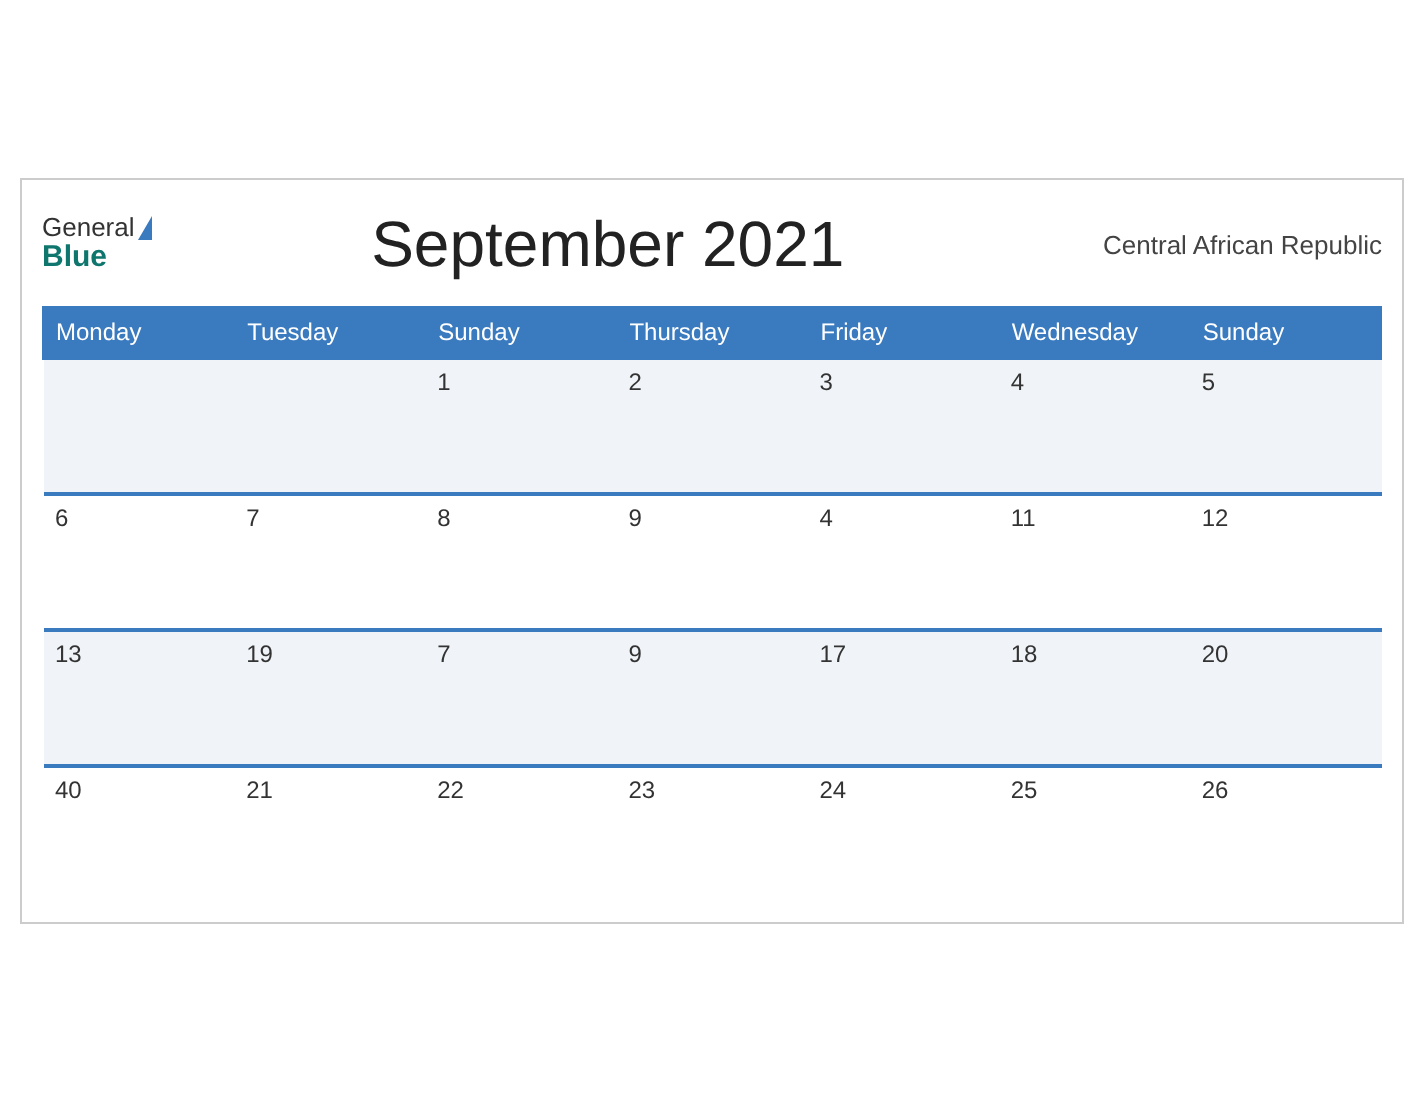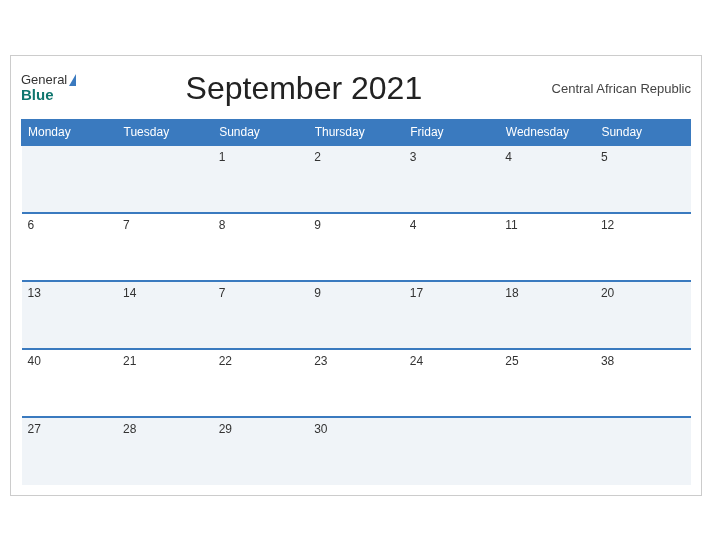--- a/index.html
+++ b/index.html
@@ -144,40 +144,31 @@
           <td><span class="day-num">6</span></td>
           <td><span class="day-num">7</span></td>
           <td><span class="day-num">8</span></td>
           <td><span class="day-num">9</span></td>
           <td><span class="day-num">4</span></td>
           <td><span class="day-num">11</span></td>
           <td><span class="day-num">12</span></td>
         </tr>
         <tr>
           <td><span class="day-num">13</span></td>
-          <td><span class="day-num">14</span></td>
+          <td><span class="day-num">19</span></td>
           <td><span class="day-num">7</span></td>
           <td><span class="day-num">9</span></td>
           <td><span class="day-num">17</span></td>
           <td><span class="day-num">18</span></td>
           <td><span class="day-num">20</span></td>
         </tr>
         <tr>
           <td><span class="day-num">40</span></td>
           <td><span class="day-num">21</span></td>
           <td><span class="day-num">22</span></td>
           <td><span class="day-num">23</span></td>
           <td><span class="day-num">24</span></td>
           <td><span class="day-num">25</span></td>
-          <td><span class="day-num">38</span></td>
-        </tr>
-        <tr>
-          <td><span class="day-num">27</span></td>
-          <td><span class="day-num">28</span></td>
-          <td><span class="day-num">29</span></td>
-          <td><span class="day-num">30</span></td>
-          <td></td>
-          <td></td>
-          <td></td>
+          <td><span class="day-num">26</span></td>
         </tr>
       </tbody>
   </table>
 </div>
 
 </body></html>

